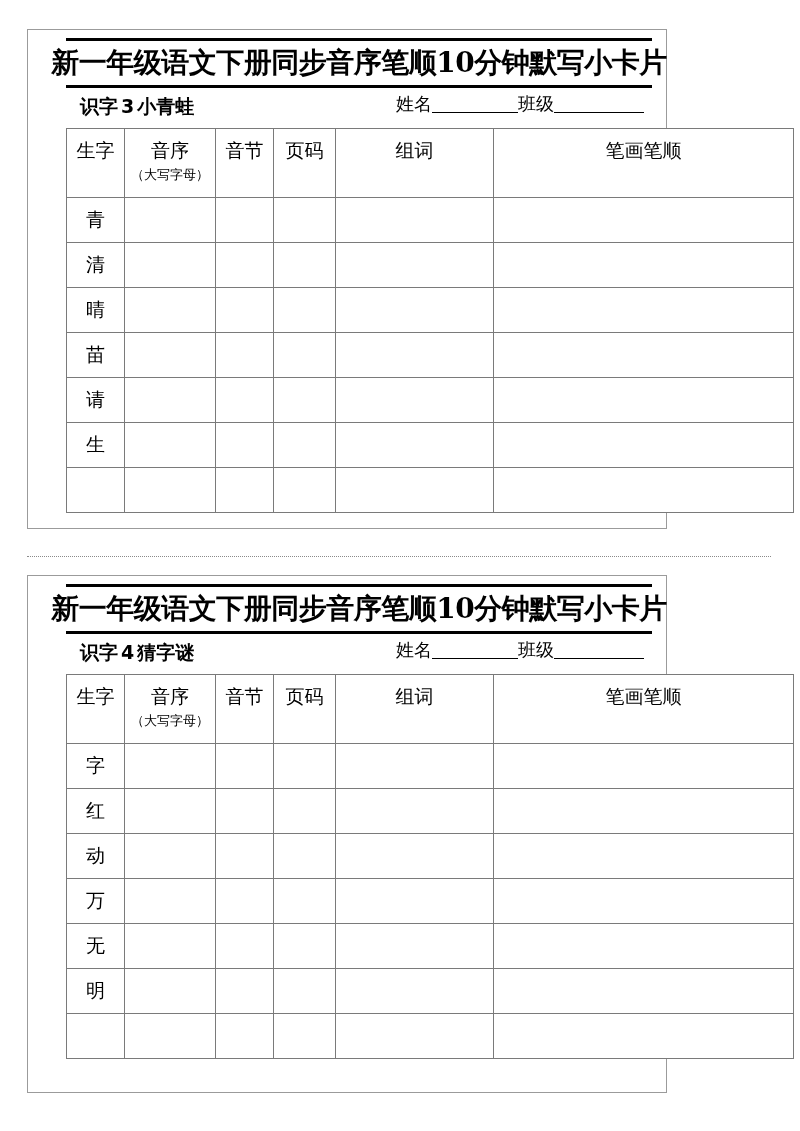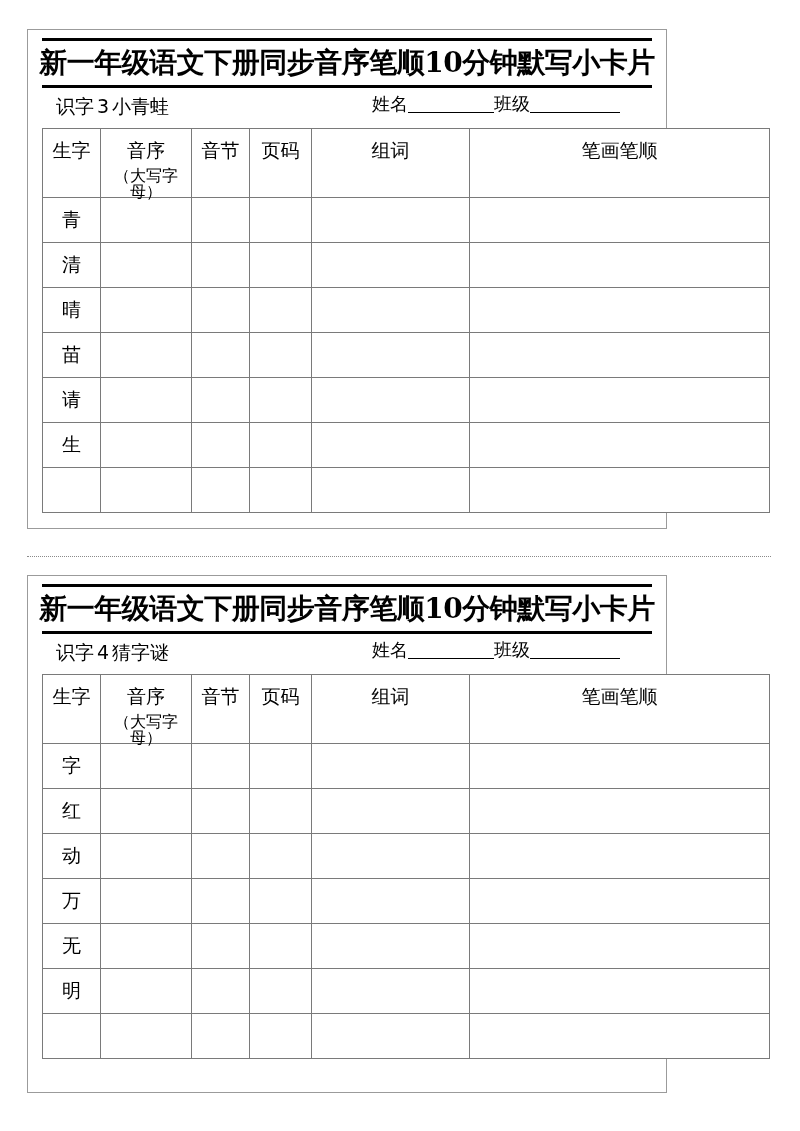--- a/index.html
+++ b/index.html
@@ -13,20 +13,21 @@
   .page{position:absolute;left:0;top:0;width:800px;height:1131px;}
 
   
   .card{
     position:absolute;
     left:27px;
     width:640px;
     border:1px solid #9b9b9b;
     background:#fff;
     box-sizing:border-box;
+    padding-left:24px;
   }
   #card-1{top:29px;height:500px;}
   #card-2{top:575px;height:518px;}
 
   .card-inner{padding:0 8px;}
 
   
   .title-band{
     margin:8px 6px 0 6px;
     border-top:3px solid #000;
@@ -50,21 +51,21 @@
   .subtitle-row{
     position:relative;
     height:36px;
     margin:0 6px;
   }
   .lesson-label{
     position:absolute;
     left:14px;
     top:6px;
     font-size:19px;
-    font-weight:normal;
+    font-weight:bold;
     color:#000;
     white-space:nowrap;
     font-family:"DejaVu Sans","Liberation Sans",sans-serif;
   }
   .lesson-label .num{padding:0 3px;}
   .name-class{
     position:absolute;
     left:330px;
     top:4px;
     font-size:18px;
@@ -106,21 +107,21 @@
     height:68px;
     font-weight:normal;
     font-family:Liberation Sans, sans-serif;
   }
   .hdr-main{
     font-size:19px;
     display:block;
     line-height:1.1;
   }
   .hdr-sub{
-    font-size:16px;
+    font-size:13px;
     display:block;
     margin-top:6px;
     line-height:1;
   }
   .hdr-cell-inner{
     display:flex;
     flex-direction:column;
     align-items:center;
     justify-content:flex-start;
     height:68px;

